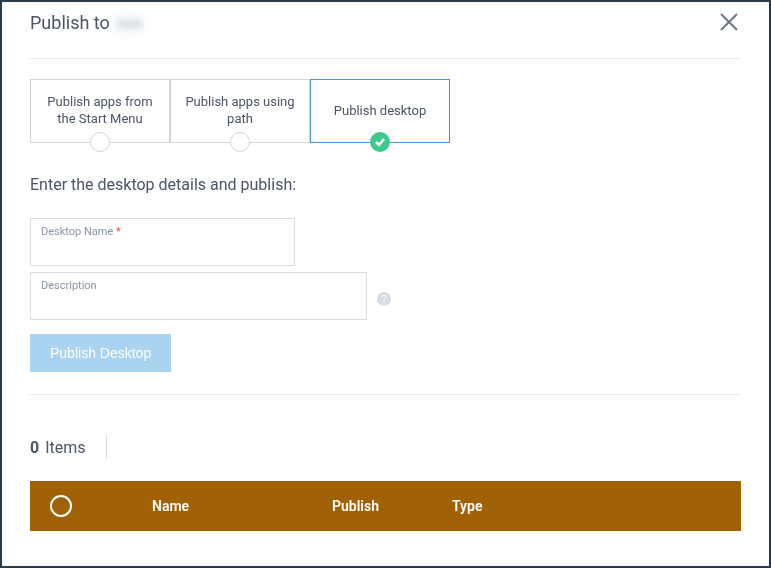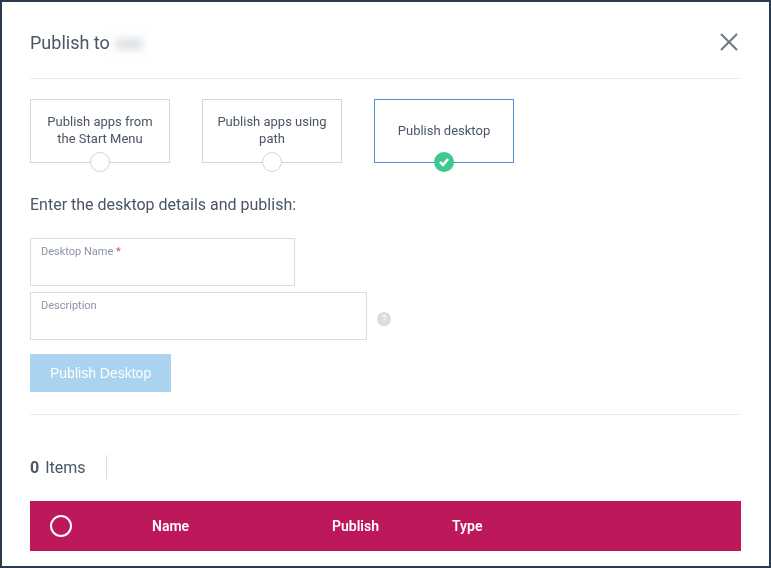--- a/index.html
+++ b/index.html
@@ -6,21 +6,21 @@
     body {
       font-family: -apple-system, BlinkMacSystemFont, "Segoe UI", Roboto, Arial, sans-serif;
       background: #fff;
       width: 771px;
       height: 568px;
       border: 2px solid #2b3a4a;
       padding: 0;
       color: #4a5565;
     }
     .container {
-      padding: 28px 28px 0 28px;
+      padding: 8px 28px 0 28px;
     }
     .header {
       display: flex;
       justify-content: space-between;
       align-items: center;
       padding-bottom: 24px;
       border-bottom: 1px solid #e8ecef;
     }
     .title {
       font-size: 18px;
@@ -37,21 +37,21 @@
     }
     .close {
       width: 24px;
       height: 24px;
       cursor: pointer;
       stroke: #6b7785;
       stroke-width: 2;
     }
     .tabs {
       display: flex;
-      gap: 32px;
+      gap: 0;
       margin-top: 20px;
       margin-bottom: 32px;
     }
     .tab {
       position: relative;
       width: 140px;
       height: 64px;
       border: 1px solid #d0d6dc;
       display: flex;
       align-items: center;
@@ -165,21 +165,21 @@
     }
     .items-count { font-weight: 700; }
     .items-sep {
       margin-left: 14px;
       width: 1px;
       height: 24px;
       background: #d8dde2;
     }
     .table-header {
       margin-top: 22px;
-      background: #be185d;
+      background: #a16207;
       color: #fff;
       display: flex;
       align-items: center;
       padding: 14px 20px;
       font-size: 14px;
       font-weight: 600;
     }
     .th-check {
       width: 22px;
       height: 22px;

